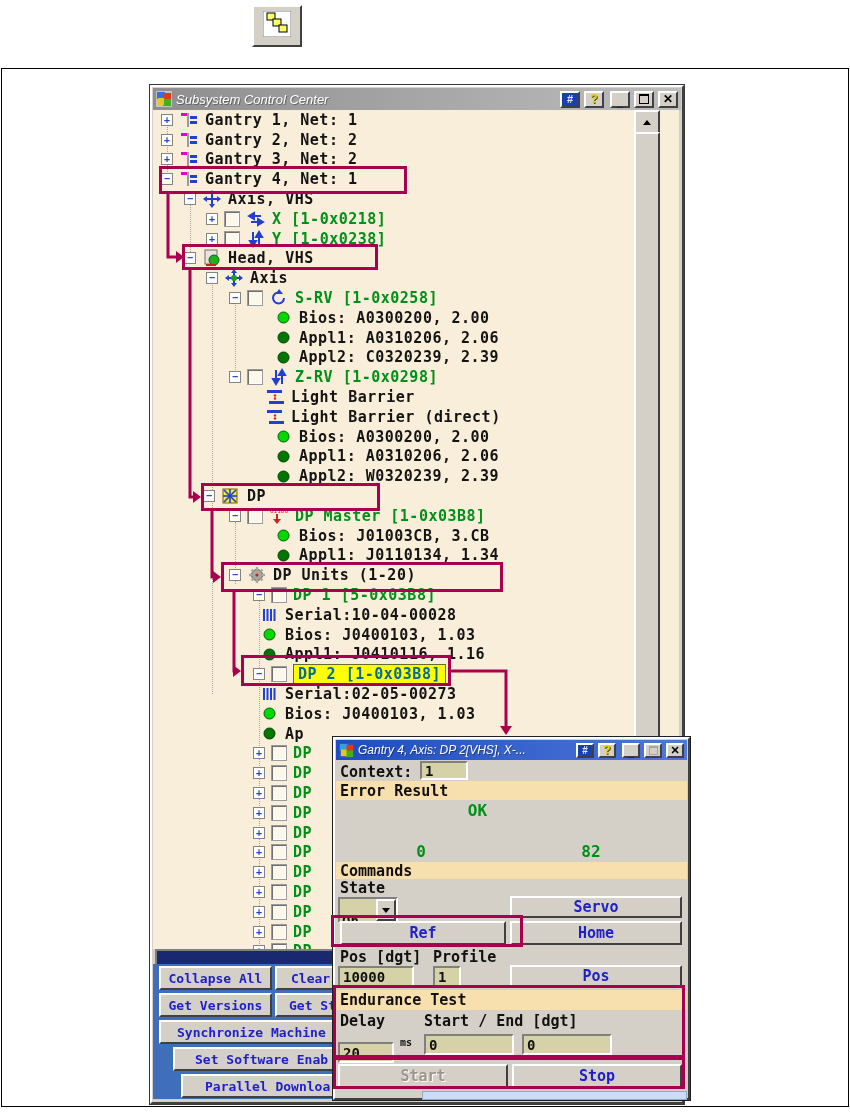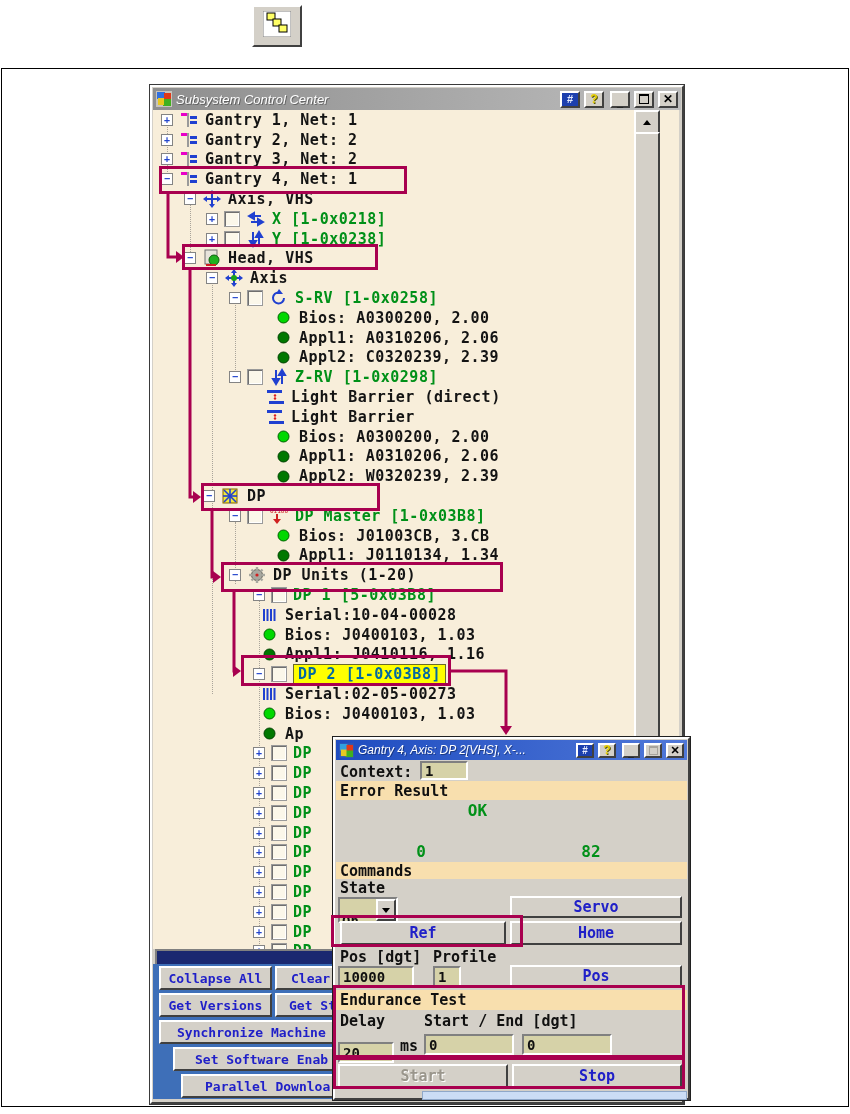--- a/index.html
+++ b/index.html
@@ -294,33 +294,33 @@
         <div class="trow">
           <span style="flex: 0 0 112px;"></span>
           <span class="tico">
             <svg width="20" height="16" viewBox="0 0 20 16">
               <rect x="2" y="1" width="15" height="3" fill="#2040D0"></rect>
               <rect x="4" y="12" width="15" height="3" fill="#2040D0"></rect>
               <circle cx="10" cy="6.5" r="1.2" fill="#E02020"></circle>
               <circle cx="10" cy="9.5" r="1.2" fill="#E02020"></circle>
             </svg>
           </span>
-          <span class="lbl c-k">Light Barrier (direct)</span>
+          <span class="lbl c-k">Light Barrier</span>
         </div>
         <div class="trow">
           <span style="flex: 0 0 112px;"></span>
           <span class="tico">
             <svg width="20" height="16" viewBox="0 0 20 16">
               <rect x="2" y="1" width="15" height="3" fill="#2040D0"></rect>
               <rect x="4" y="12" width="15" height="3" fill="#2040D0"></rect>
               <circle cx="10" cy="6.5" r="1.2" fill="#E02020"></circle>
               <circle cx="10" cy="9.5" r="1.2" fill="#E02020"></circle>
             </svg>
           </span>
-          <span class="lbl c-k">Light Barrier</span>
+          <span class="lbl c-k">Light Barrier (direct)</span>
         </div>
         <div class="trow">
           <span style="flex: 0 0 120px;"></span>
           <span class="tico">
             <svg width="13" height="13" viewBox="0 0 13 13">
               <circle cx="6.5" cy="6.5" r="5.5" fill="#00D800" stroke="#006000"></circle>
             </svg>
           </span>
           <span class="lbl c-k">Bios: A0300200, 2.00</span>
         </div>
@@ -635,21 +635,21 @@
     <input class="inp abs" style="left: 2px; top: 206px; width: 76px; height: 21px;" value="10000">
     <input class="inp abs" style="left: 97px; top: 206px; width: 28px; height: 21px;" value="1">
     <div class="btn big abs" style="left:174px;top:205px;width:172px;height:22px;">Pos</div>
 
     <div class="band abs" style="left:0;top:230px;width:351px;height:20px;padding-left:4px;">
       <span>Endurance Test</span>
     </div>
     <span class="dlg-label abs" style="left:4px;top:252px;">Delay</span>
     <span class="dlg-label abs" style="left:88px;top:252px;">Start / End [dgt]</span>
     <input class="inp abs" style="left: 2px; top: 274px; width: 56px; height: 21px; margin-top: 8px;" value="20">
-    <span class="dlg-label abs" style="left:64px;top:277px;font-size:15px;">ms</span>
+    <span class="dlg-label abs" style="left:64px;top:277px;font-size:10px;">ms</span>
     <input class="inp abs" style="left: 88px; top: 274px; width: 90px; height: 21px;" value="0">
     <input class="inp abs" style="left: 186px; top: 274px; width: 90px; height: 21px;" value="0">
 
     <div class="btn big disabled abs" style="left:2px;top:304px;width:170px;height:24px;color:#9A968C;">Start</div>
     <div class="btn big abs" style="left:176px;top:304px;width:170px;height:24px;">Stop</div>
 
     <div class="abs" style="left:86px;top:331px;width:263px;height:7px;background:#CBDDF5;border:1px solid #8FA8C8;"></div>
   </div>
 </div>
 

